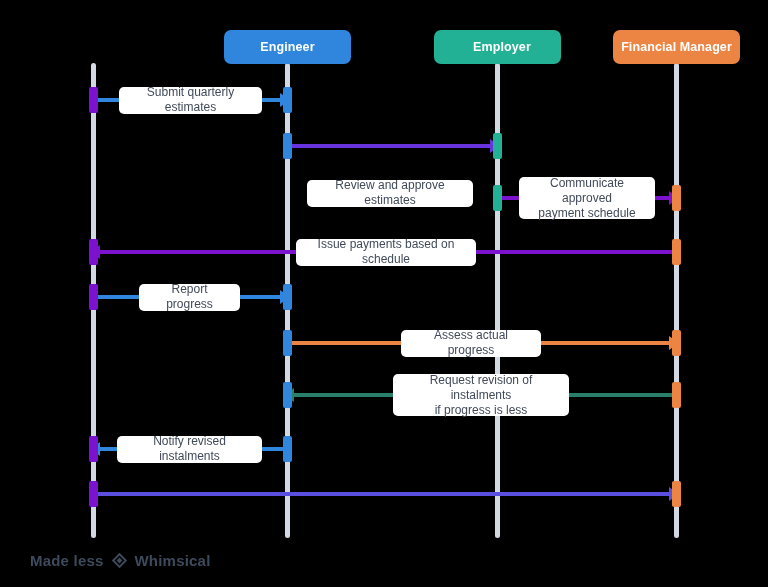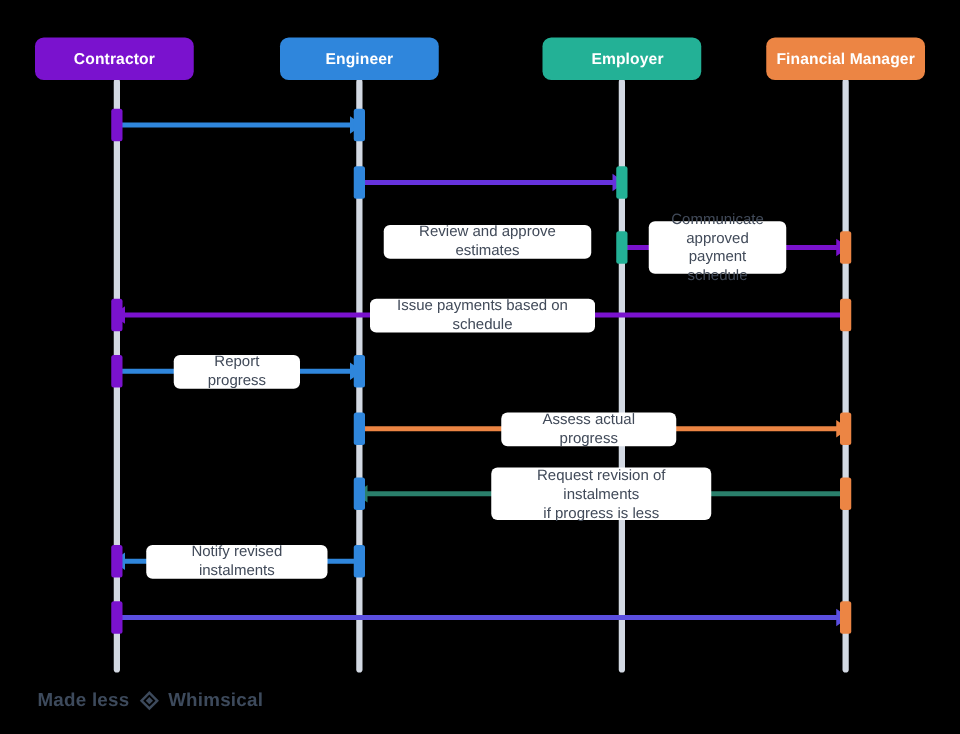--- a/index.html
+++ b/index.html
@@ -91,23 +91,20 @@
   }
 </style>
 </head>
 <body>
 
 <div id="canvas">
     <div class="lifeline" style="left: 91px; top: 63px; height: 475px;"></div>
     <div class="lifeline" style="left: 285px; top: 63px; height: 475px;"></div>
     <div class="lifeline" style="left: 495px; top: 63px; height: 475px;"></div>
     <div class="lifeline" style="left: 674px; top: 63px; height: 475px;"></div>
-    <div class="actor-head" style="left: 28px; top: 30px; width: 127px; background: rgb(122, 18, 206);">
-      <span>Contractor</span>
-    </div>
     <div class="actor-head" style="left: 224px; top: 30px; width: 127px; background: rgb(47, 134, 220);">
       <span>Engineer</span>
     </div>
     <div class="actor-head" style="left: 434px; top: 30px; width: 127px; background: rgb(35, 177, 150); padding-left: 19px;">
       <span>Employer</span>
     </div>
     <div class="actor-head" style="left: 613px; top: 30px; width: 127px; background: rgb(236, 133, 68);">
       <span>Financial Manager</span>
     </div>
     <div class="msg-line" style="left: 93px; width: 194px; top: 98px; background: rgb(47, 134, 220);"></div>
@@ -139,22 +136,23 @@
     <div class="activation" style="left: 89px; top: 284px; background: rgb(122, 18, 206);"></div>
     <div class="activation" style="left: 283px; top: 284px; background: rgb(47, 134, 220);"></div>
     <div class="activation" style="left: 283px; top: 330px; background: rgb(47, 134, 220);"></div>
     <div class="activation" style="left: 672px; top: 330px; background: rgb(236, 133, 68);"></div>
     <div class="activation" style="left: 283px; top: 382px; background: rgb(47, 134, 220);"></div>
     <div class="activation" style="left: 672px; top: 382px; background: rgb(236, 133, 68);"></div>
     <div class="activation" style="left: 89px; top: 436px; background: rgb(122, 18, 206);"></div>
     <div class="activation" style="left: 283px; top: 436px; background: rgb(47, 134, 220);"></div>
     <div class="activation" style="left: 89px; top: 481px; background: rgb(122, 18, 206);"></div>
     <div class="activation" style="left: 672px; top: 481px; background: rgb(236, 133, 68);"></div>
+    <div class="msg-label" style="left: 119px; width: 143px; height: 27px; top: 86.5px;">Submit quarterly estimates</div>
     <div class="msg-label" style="left: 307px; width: 166px; height: 27px; top: 132.5px; margin-top: 47px;">Review and approve estimates</div>
-    <div class="msg-label" style="left: 519px; width: 110px; height: 42px; top: 177px;">Communicate approved
+    <div class="msg-label" style="left: 519px; width: 136px; height: 42px; top: 177px;">Communicate approved
 payment schedule</div>
     <div class="msg-label" style="left: 296px; width: 180px; height: 27px; top: 238.5px;">Issue payments based on schedule</div>
     <div class="msg-label" style="left: 139px; width: 101px; height: 27px; top: 283.5px;">Report progress</div>
     <div class="msg-label" style="left: 401px; width: 140px; height: 27px; top: 329.5px;">Assess actual progress</div>
     <div class="msg-label" style="left: 393px; width: 176px; height: 42px; top: 374px;">Request revision of instalments
 if progress is less</div>
     <div class="msg-label" style="left: 117px; width: 145px; height: 27px; top: 435.5px;">Notify revised instalments</div>
   </div>
 
 <div id="watermark">

